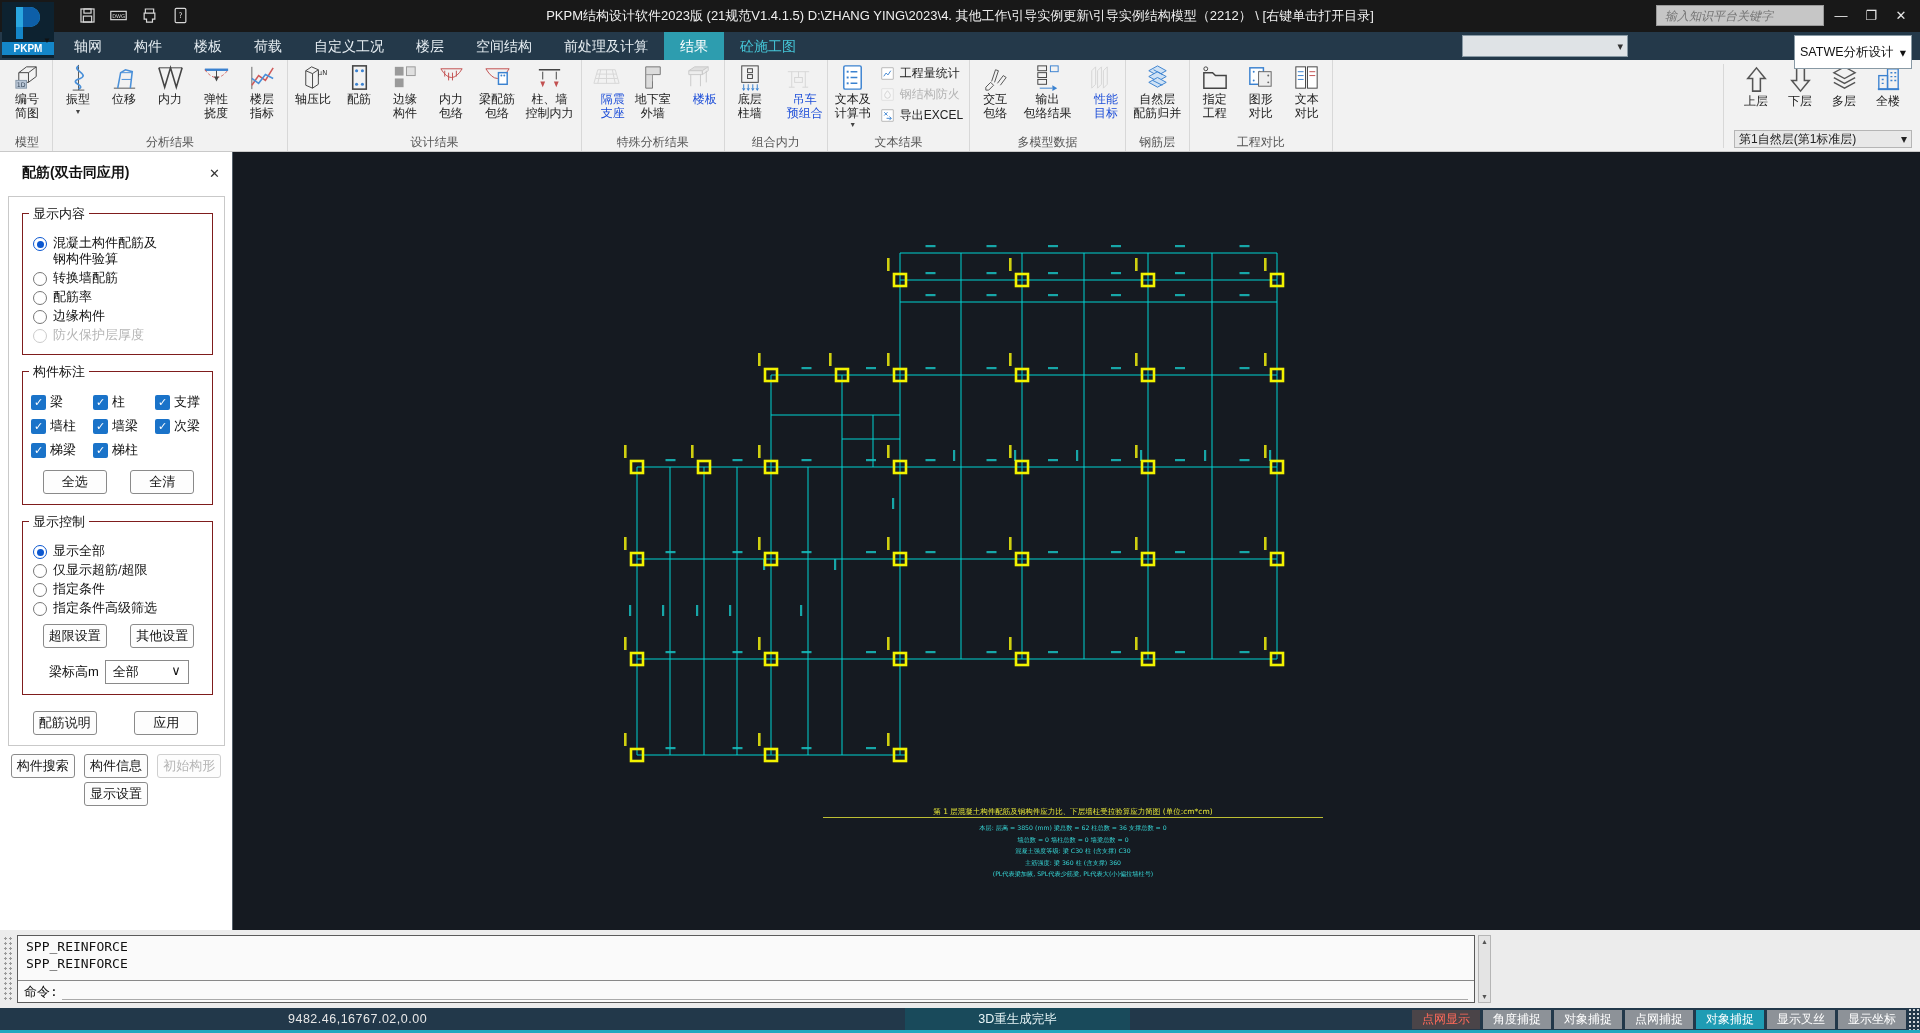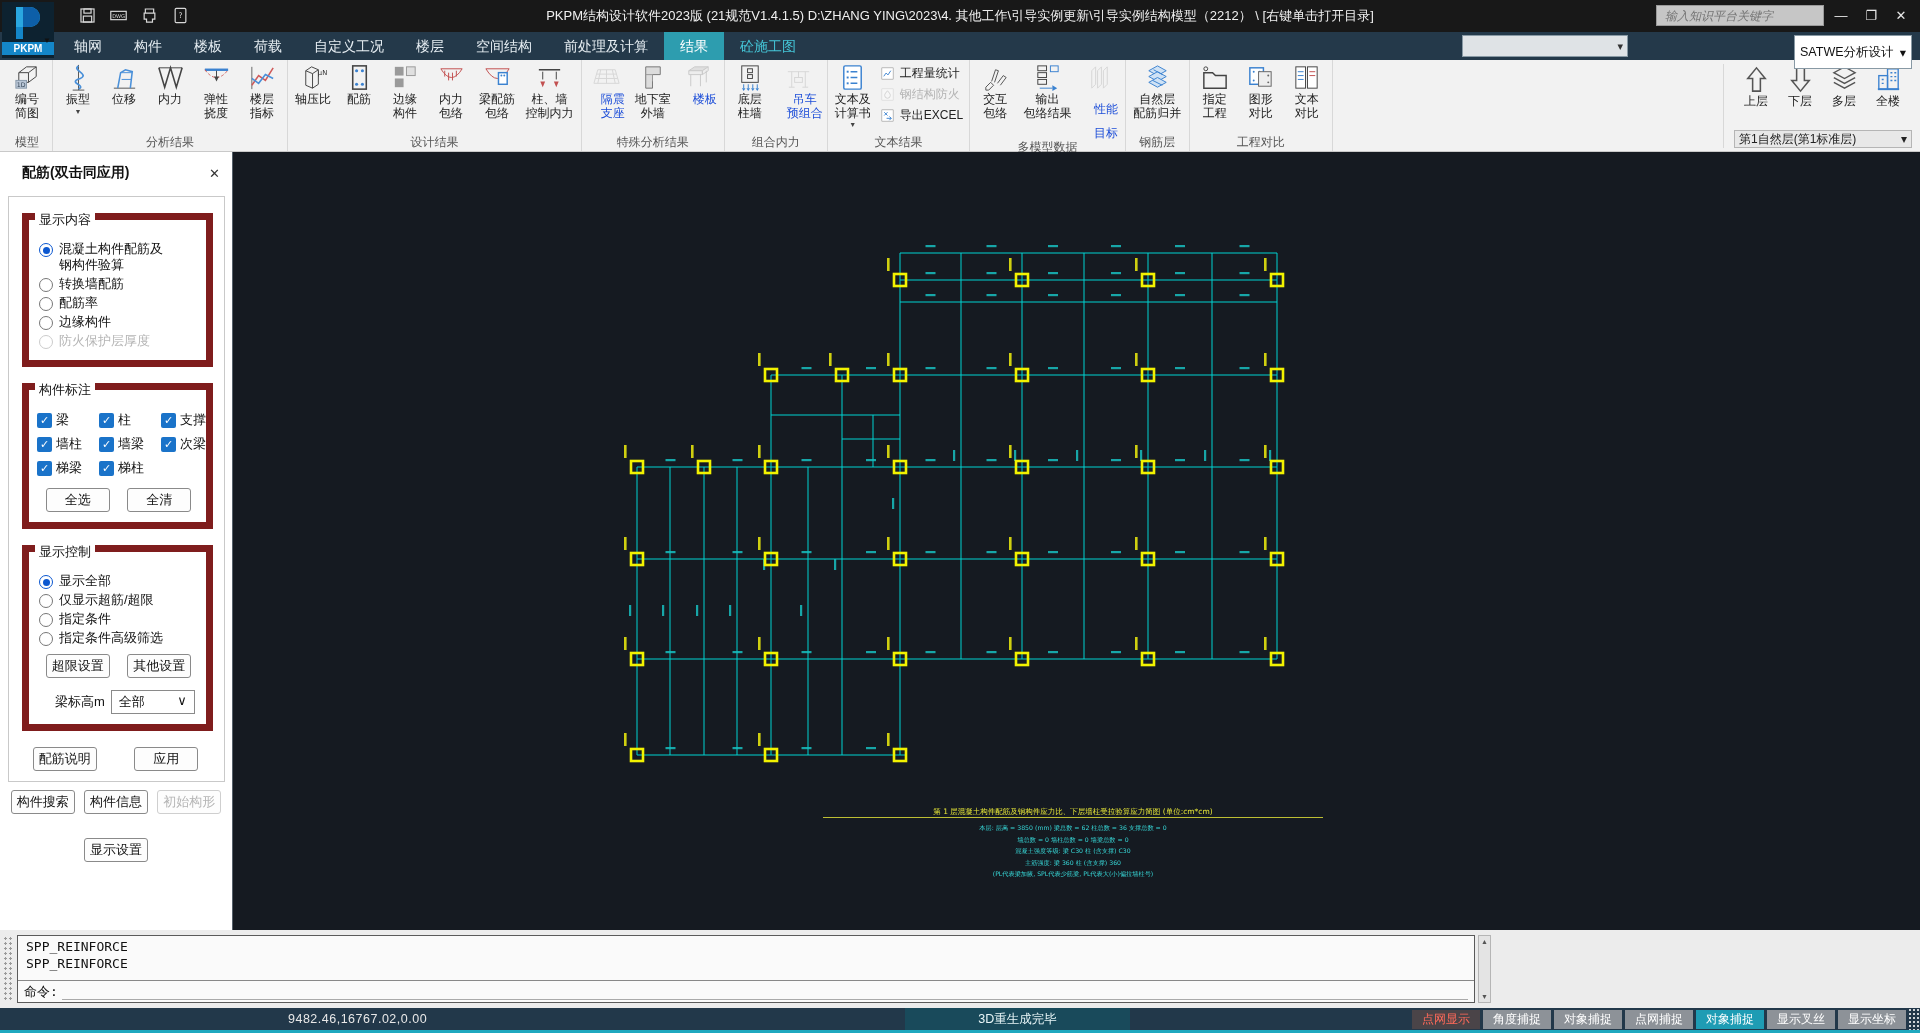--- a/index.html
+++ b/index.html
@@ -58,21 +58,21 @@
   .rib-floor{position:absolute;right:8px;top:70px;width:178px;height:18px;background:#e8e8e8;border:1px solid #b5b5b5;
     font-size:12px;color:#222;display:flex;align-items:center;justify-content:space-between;padding:0 4px;}
   .rib-navsep{position:absolute;right:196px;top:4px;height:84px;border-left:1px solid #d8d8d8;}
 
   
   .panel{position:absolute;left:0;top:152px;width:233px;height:778px;background:#fff;border-right:1px solid #55606a;z-index:5;}
   .phead{display:flex;justify-content:space-between;align-items:center;padding:12px 12px 4px 22px;}
   .phead .ptitle{font-size:14px;font-weight:bold;color:#111;}
   .pclose{font-size:13px;color:#333;cursor:default;}
   .pouter{border:1px solid #c9c9c9;margin:10px 7px 0 8px;padding:12px 5px 8px 5px;}
-  .gbox{border:7px solid #7f1d1d;margin:4px 6px 16px 8px;padding:18px 4px 8px 8px;position:relative;}
+  .gbox{border:1px solid #7f1d1d;margin:4px 6px 16px 8px;padding:18px 4px 8px 8px;position:relative;}
   .glabel{position:absolute;top:-9px;left:6px;background:#fff;padding:0 4px;font-size:13px;color:#111;}
   .optrow{display:flex;align-items:flex-start;margin:3px 0;cursor:default;}
   .radio{flex:0 0 14px;width:14px;height:14px;border:1px solid #777;border-radius:50%;margin:2px 6px 0 2px;position:relative;background:#fff;}
   .optrow.on .radio{border-color:#0b57d0;}
   .optrow.on .radio::after{content:"";position:absolute;left:2.5px;top:2.5px;width:7px;height:7px;border-radius:50%;background:#0b57d0;}
   .optlbl{font-size:13px;line-height:16px;color:#111;}
   .optrow.disabled .optlbl{color:#b5b5b5;}
   .optrow.disabled .radio{border-color:#ccc;}
   .checkgrid{display:flex;flex-wrap:wrap;width:190px;}
   .chk{display:flex;align-items:center;width:62px;margin:3px 0;cursor:default;}
@@ -81,21 +81,21 @@
   .chk .clbl{font-size:13px;color:#111;white-space:nowrap;}
   .btnrow{display:flex;justify-content:space-around;margin:8px 2px 2px 0;}
   .pbtn{background:#fdfdfd;border:1px solid #8a8a8a;border-radius:3px;font-size:13px;color:#111;
     padding:2px 0;width:64px;text-align:center;cursor:default;}
   .pbtn.disabled{color:#b5b5b5;border-color:#cfcfcf;}
   .frow{display:flex;align-items:center;gap:5px;margin:7px 0 0 4px;font-size:13px;color:#a2a2a2;}
   .fbox{width:46px;border:1px solid #c5c5c5;background:#f4f4f4;color:#9a9a9a;padding:1px 4px;font-size:13px;}
   .selrow{display:flex;align-items:center;gap:6px;margin:12px 0 2px 18px;font-size:13px;color:#111;}
   .sel{border:1px solid #8a8a8a;background:#fff;width:84px;display:flex;justify-content:space-between;
     padding:2px 7px;font-size:13px;color:#111;}
-  .bottomBtns{display:flex;flex-wrap:wrap;justify-content:space-around;margin-top:8px;row-gap:24px;padding:0 6px;}
+  .bottomBtns{display:flex;flex-wrap:wrap;justify-content:space-around;margin-top:8px;row-gap:4px;padding:0 6px;}
 
   
   .canvas{position:absolute;left:233px;top:152px;width:1687px;height:778px;background:#151a21;}
 
   
   .cmd{position:absolute;left:0;top:930px;width:1920px;height:78px;background:#ececec;}
   .cmd-grip{position:absolute;left:3px;top:6px;width:10px;height:66px;
     background-image:radial-gradient(#9a9a9a 1px, transparent 1.2px);background-size:5px 5px;}
   .cmdbox{position:absolute;left:17px;top:5px;width:1458px;height:68px;background:#fafafa;border:1px solid #5a5a5a;
     display:flex;flex-direction:column;}
@@ -435,21 +435,21 @@
                 <rect x="6" y="11" width="9" height="5"></rect>
                 <rect x="6" y="18" width="9" height="5"></rect>
               </g>
               <rect x="19" y="4" width="8" height="6" fill="none" stroke="#3b82d0"></rect>
               <path d="M8 27h13" stroke="#3b82d0"></path>
               <path d="M21 30l5-3-5-3z" fill="#3b82d0"></path>
             </svg>
             <div class="rlbl">输出</div>
             <div class="rlbl">包络结果</div>
           </div>
-          <div class="rbtn disabled" style="min-width: 46px; gap: 10px;">
+          <div class="rbtn disabled" style="min-width: 46px;">
             <svg viewBox="0 0 32 32">
               <g fill="none" stroke="#b5b5b5">
                 <path d="M8 27V9l4-4v18zM14 27V9l4-4v18zM20 27V9l4-4v18z"></path>
               </g>
             </svg>
             <div class="rlbl">性能</div>
             <div class="rlbl">目标</div>
           </div>
         </div>
         <div class="rgrouplabel">多模型数据</div>

